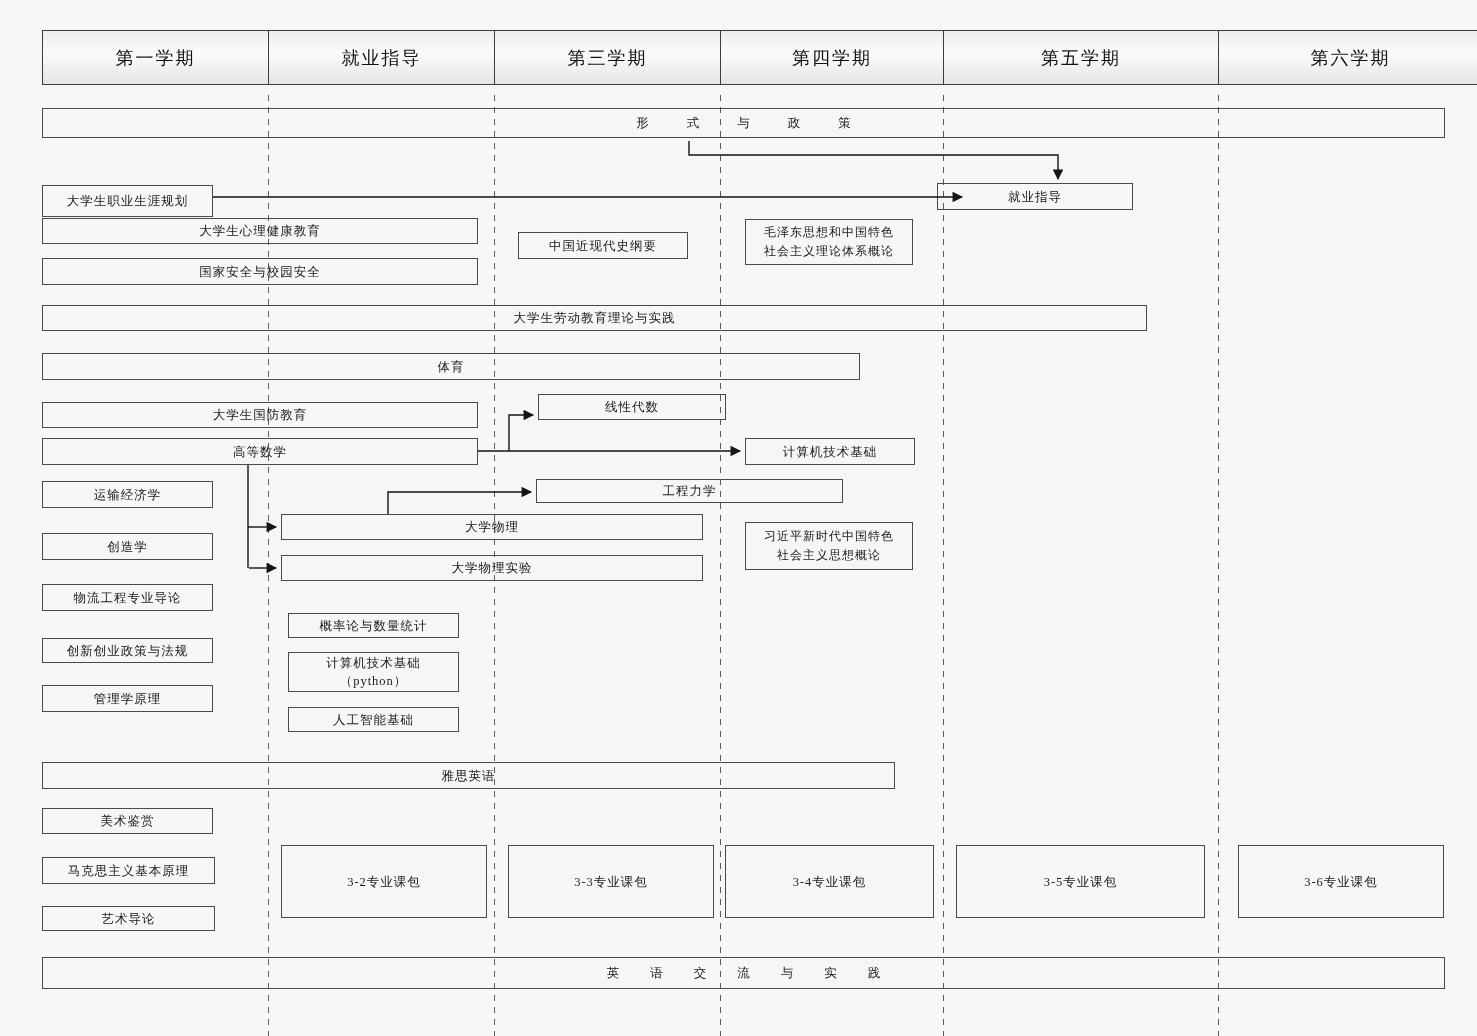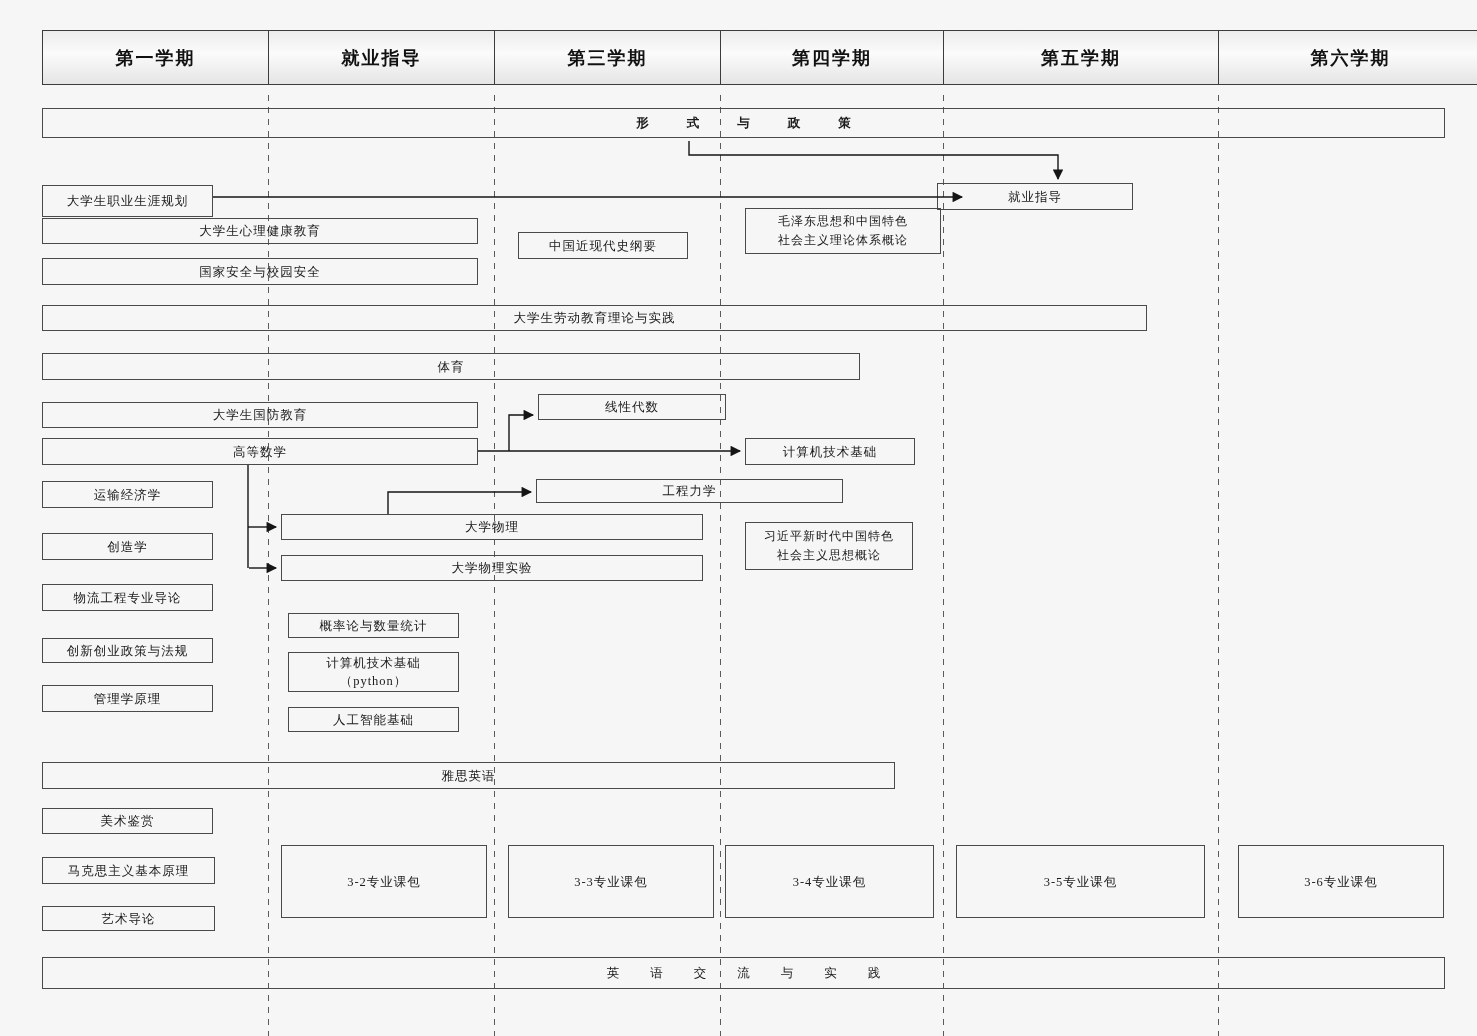--- a/index.html
+++ b/index.html
@@ -19,33 +19,33 @@
     position:absolute;top:95px;height:941px;width:1px;
     background:repeating-linear-gradient(to bottom,#5a5a5a 0 6px,transparent 6px 12px);
   }
   
   .hdr{
     position:absolute;top:30px;height:55px;
     border:1px solid #3c3c3c;
     background:linear-gradient(180deg,#ececec 0%,#fbfbfb 42%,#e5e5e5 100%);
     box-sizing:border-box;
     display:flex;align-items:center;justify-content:center;
-    font-size:18px;font-weight:bold;letter-spacing:2px;color:#111;
+    font-size:18px;font-weight:normal;letter-spacing:2px;color:#111;
   }
   
   .box{
     position:absolute;
     border:1px solid #4a4a4a;
     box-sizing:border-box;
     background:transparent;
     display:flex;flex-direction:column;align-items:center;justify-content:center;
     font-size:12.5px;letter-spacing:1px;color:#1a1a1a;
     line-height:18px;text-align:center;
   }
-  .spread1{letter-spacing:38px;margin-right:-38px;font-weight:bold;}  
+  .spread1{letter-spacing:38px;margin-right:-38px;}  
   .spread2{letter-spacing:31px;margin-right:-31px;}  
   #wires{position:absolute;left:0;top:0;pointer-events:none;}
   #wires polyline{fill:none;stroke:#151515;stroke-width:1.4;}
 </style>
 </head>
 <body>
 
 <div id="stage">
 
   <div class="vline" style="left:268px"></div>
@@ -63,21 +63,21 @@
 
   <div class="box" style="left:42px;top:108px;width:1403px;height:30px">
     <span class="spread1">形式与政策</span>
   </div>
 
   <div class="box" style="left:42px;top:185px;width:171px;height:32px">大学生职业生涯规划</div>
   <div class="box" style="left:937px;top:183px;width:196px;height:27px">就业指导</div>
 
   <div class="box" style="left:42px;top:218px;width:436px;height:26px">大学生心理健康教育</div>
   <div class="box" style="left:518px;top:232px;width:170px;height:27px">中国近现代史纲要</div>
-  <div class="box" style="left:745px;top:208px;width:196px;height:46px;font-size:12px;line-height:19px">
+  <div class="box" style="left:745px;top:219px;width:168px;height:46px;font-size:12px;line-height:19px">
     <div>毛泽东思想和中国特色</div>
     <div>社会主义理论体系概论</div>
   </div>
   <div class="box" style="left:42px;top:258px;width:436px;height:27px">国家安全与校园安全</div>
 
   <div class="box" style="left:42px;top:305px;width:1105px;height:26px">大学生劳动教育理论与实践</div>
   <div class="box" style="left:42px;top:353px;width:818px;height:27px">体育</div>
 
   <div class="box" style="left:42px;top:402px;width:436px;height:26px">大学生国防教育</div>
   <div class="box" style="left:538px;top:394px;width:188px;height:26px">线性代数</div>

